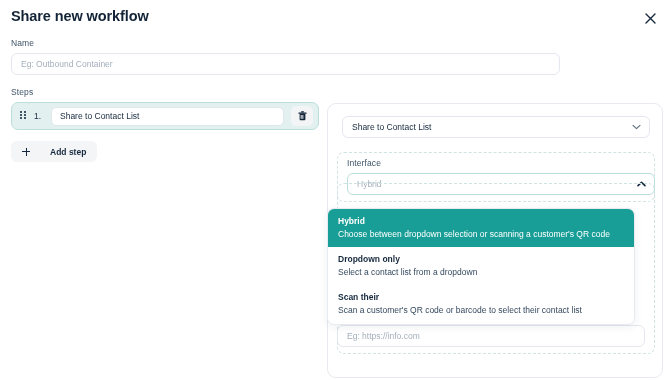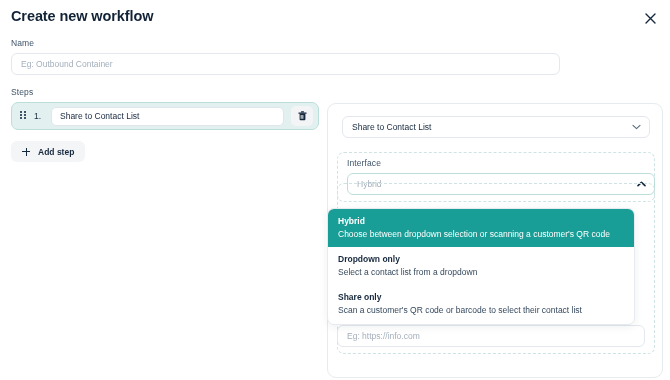--- a/index.html
+++ b/index.html
@@ -144,21 +144,21 @@
   
   .add-step-btn {
     margin-top: 11px;
     height: 21px;
     padding: 0 11px;
     border: none;
     border-radius: 6px;
     background: #f4f5f7;
     display: inline-flex;
     align-items: center;
-    gap: 8px;
+    gap: 20px;
     font-family: "Liberation Sans", sans-serif;
     font-size: 8.5px;
     font-weight: bold;
     color: #16283d;
     cursor: pointer;
   }
   .plus-icon {
     position: relative;
     width: 8px;
     height: 8px;
@@ -285,21 +285,21 @@
     height: 171px;
     border: 1px dashed #cfe4e2;
     border-radius: 7px;
     pointer-events: none;
     z-index: 1;
   }
 </style>
 </head>
 <body>
 
-<div class="modal-title">Create new workflow</div>
+<div class="modal-title">Share new workflow</div>
 
 <button class="close-btn">
   <span>
     <svg width="11" height="11" viewBox="0 0 11 11">
       <path d="M1 1 L10 10 M10 1 L1 10" stroke="#16283d" stroke-width="1.4" stroke-linecap="round" fill="none"></path>
     </svg>
   </span>
 </button>
 
 <div class="left-col">
@@ -378,17 +378,17 @@
     <div class="opt-title">Hybrid</div>
     <div class="opt-desc">Choose between dropdown selection or scanning a customer's QR code</div>
   </div>
 
   <div class="option">
     <div class="opt-title">Dropdown only</div>
     <div class="opt-desc">Select a contact list from a dropdown</div>
   </div>
 
   <div class="option">
-    <div class="opt-title">Share only</div>
+    <div class="opt-title">Scan their</div>
     <div class="opt-desc">Scan a customer's QR code or barcode to select their contact list</div>
   </div>
 
 </div>
 
 </body></html>

